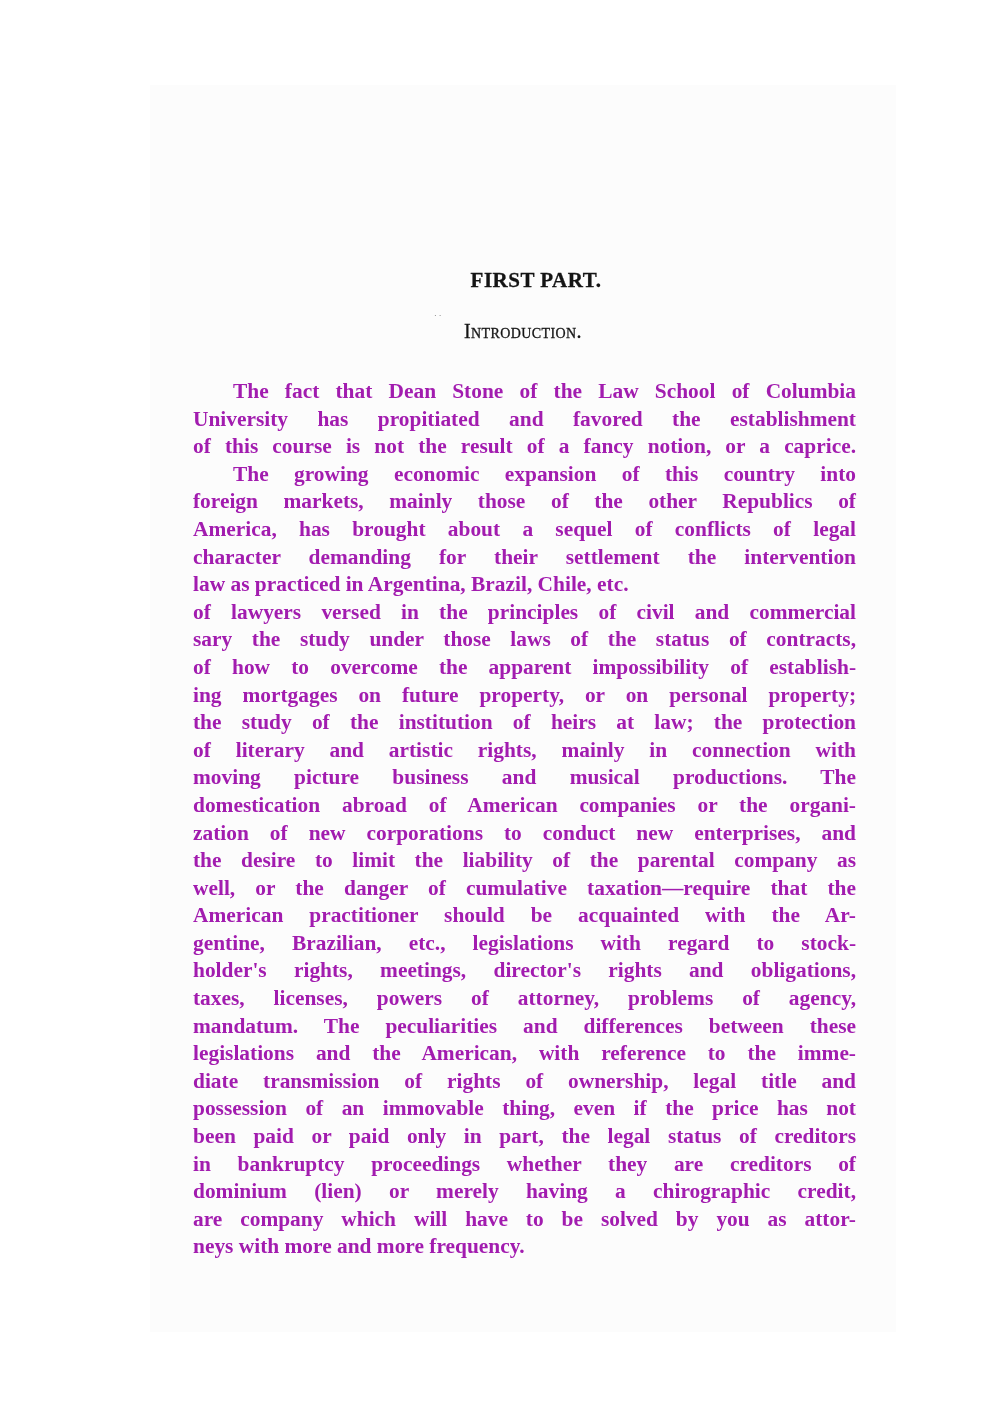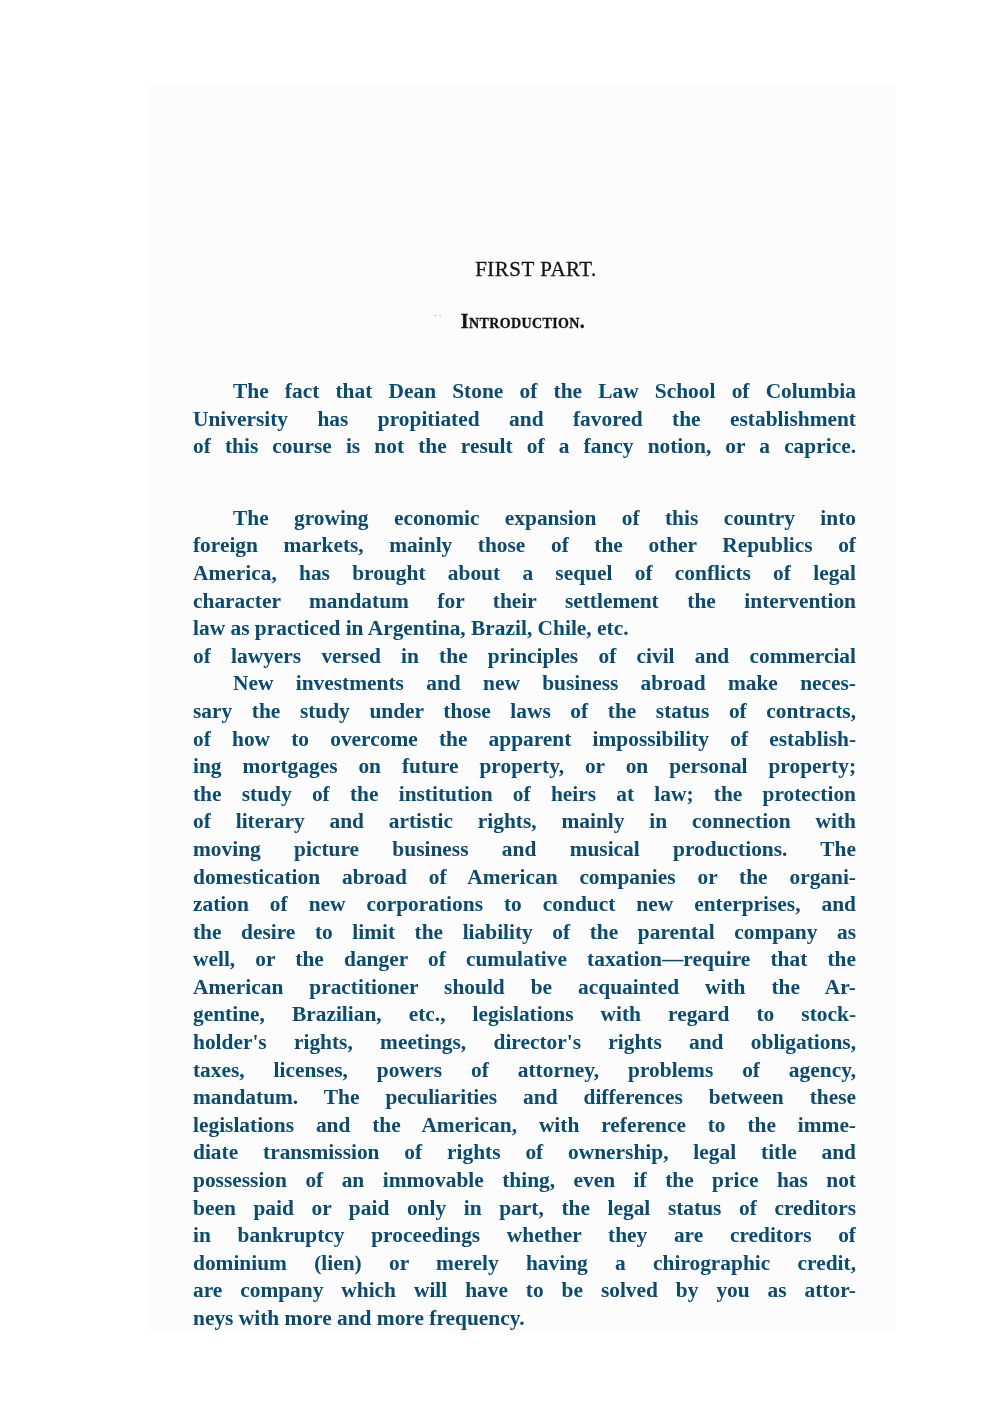--- a/index.html
+++ b/index.html
@@ -24,32 +24,32 @@
     .heading {
       position: absolute;
       left: 0;
       width: 1000px;
       text-align: center;
       font-family: "Liberation Serif", "DejaVu Serif", serif;
       color: #141414;
       margin: 0;
     }
     .part-title {
-      top: 257px;
+      top: 268px;
       font-size: 21px;
-      font-weight: normal;
+      font-weight: bold;
       letter-spacing: 0.5px;
       padding-left: 72px;
       box-sizing: border-box;
       -webkit-text-stroke: 0.3px #141414;
     }
     .section-title {
-      top: 310px;
+      top: 320px;
       font-size: 20px;
-      font-weight: bold;
+      font-weight: normal;
       font-variant: small-caps;
       letter-spacing: 0.4px;
       padding-left: 46px;
       box-sizing: border-box;
       -webkit-text-stroke: 0.3px #141414;
     }
     .specks {
       position: absolute;
       left: 434px;
       top: 311px;
@@ -59,21 +59,21 @@
     }
     .body-text {
       position: absolute;
       left: 193px;
       top: 378px;
       width: 663px;
       font-family: "Liberation Serif", "DejaVu Serif", serif;
       font-size: 21.4px;
       font-weight: bold;
       line-height: 27.6px;
-      color: #0c4a6e;
+      color: #a21caf;
       text-align: justify;
       margin: 0;
     }
     .body-text p {
       margin: 0;
       text-indent: 40px;
       text-align: justify;
     }
     .body-text p .line {
       display: block;
@@ -93,29 +93,28 @@
 <span class="specks">· ·</span>
 <h2 class="heading section-title">Introduction.</h2>
 
 <div class="body-text">
   <p style="text-indent: 0px;">
     <span class="line" style="text-indent: 40px;">The fact that Dean Stone of the Law School of Columbia</span>
     <span class="line">University has propitiated and favored the establishment</span>
     <span class="line">of this course is not the result of a fancy notion, or a caprice.</span>
   </p>
   <p style="text-indent: 0px;">
-    <span class="line" style="text-indent: 40px; margin-top: 44px;">The growing economic expansion of this country into</span>
+    <span class="line" style="text-indent: 40px;">The growing economic expansion of this country into</span>
     <span class="line">foreign markets, mainly those of the other Republics of</span>
     <span class="line">America, has brought about a sequel of conflicts of legal</span>
-    <span class="line">character mandatum for their settlement the intervention</span>
+    <span class="line">character demanding for their settlement the intervention</span>
     <span class="line last">law as practiced in Argentina, Brazil, Chile, etc.</span>
     <span class="line">of lawyers versed in the principles of civil and commercial</span>
   </p>
   <p style="text-indent: 0px;">
-    <span class="line" style="text-indent: 40px;">New investments and new business abroad make neces-</span>
     <span class="line">sary the study under those laws of the status of contracts,</span>
     <span class="line">of how to overcome the apparent impossibility of establish-</span>
     <span class="line">ing mortgages on future property, or on personal property;</span>
     <span class="line">the study of the institution of heirs at law; the protection</span>
     <span class="line">of literary and artistic rights, mainly in connection with</span>
     <span class="line">moving picture business and musical productions.  The</span>
     <span class="line">domestication abroad of American companies or the organi-</span>
     <span class="line">zation of new corporations to conduct new enterprises, and</span>
     <span class="line">the desire to limit the liability of the parental company as</span>
     <span class="line">well, or the danger of cumulative taxation—require that the</span>

